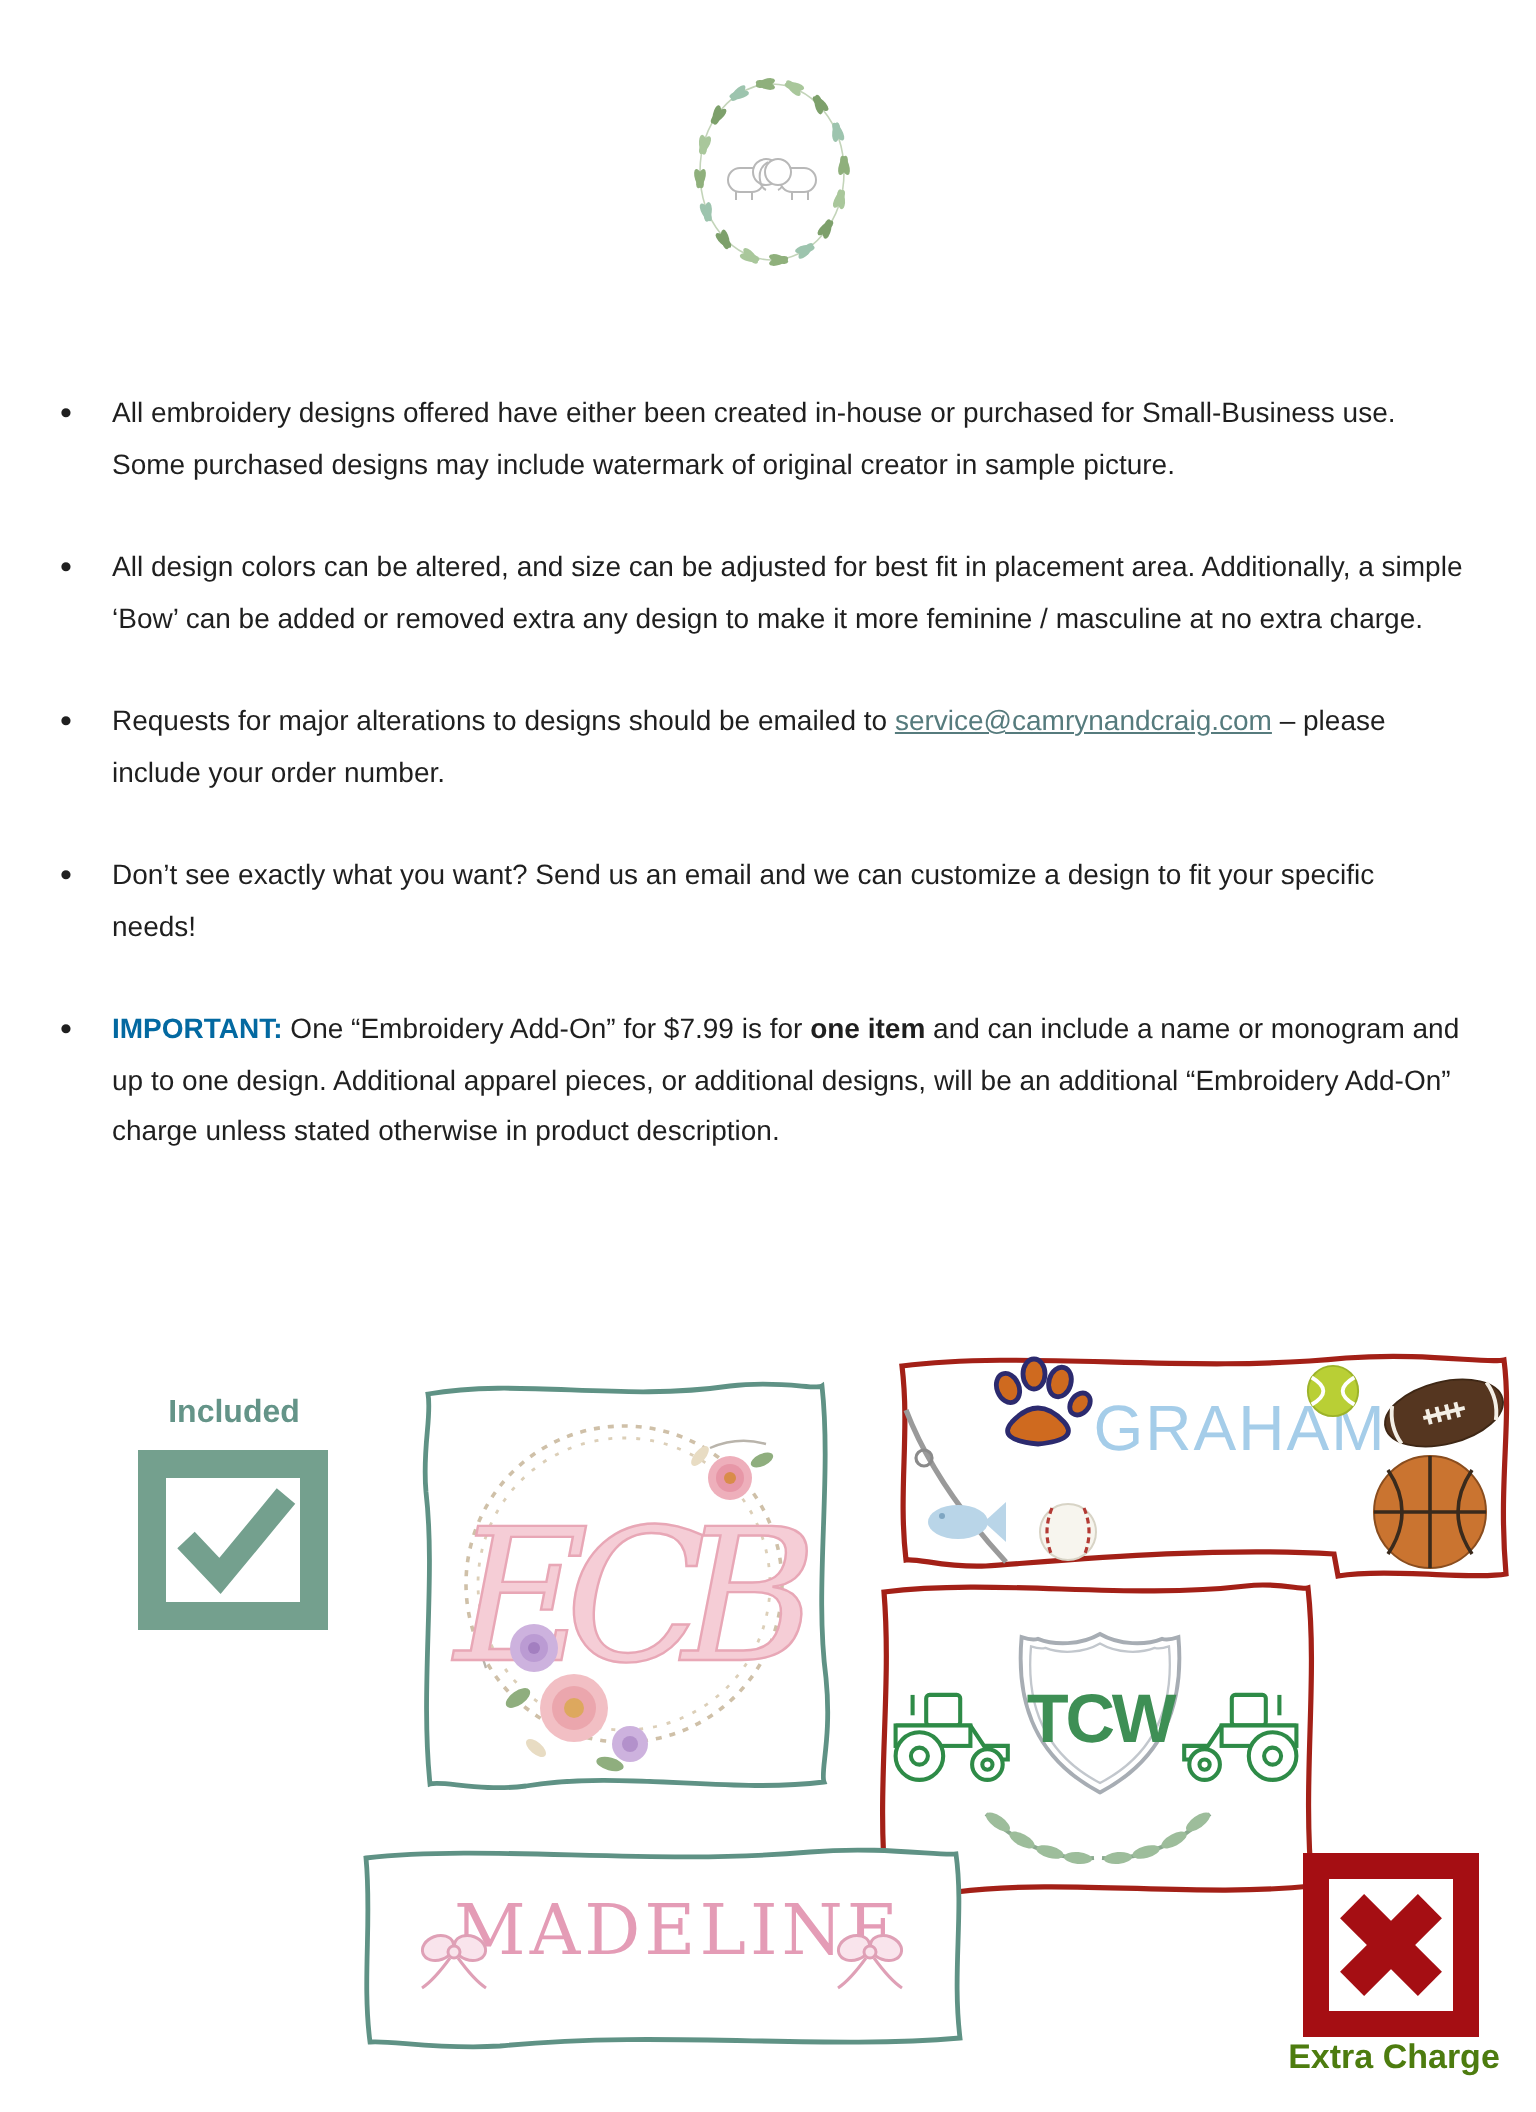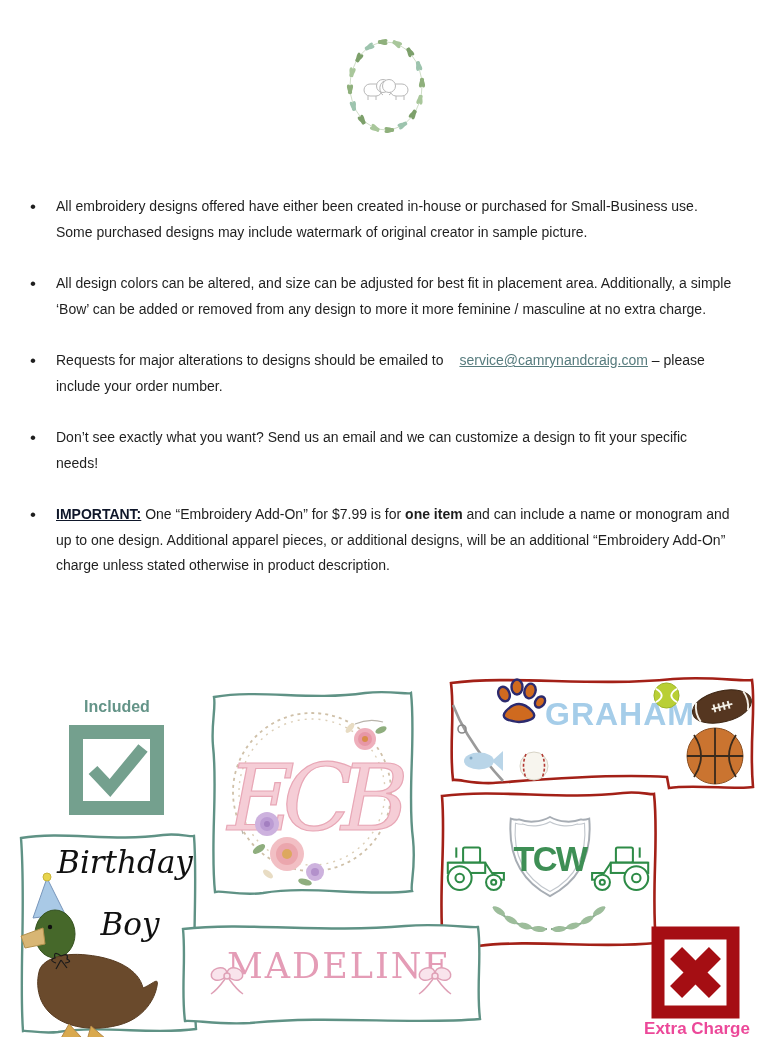--- a/index.html
+++ b/index.html
@@ -9,32 +9,32 @@
   
   #title{position:absolute;top:84px;left:0;width:768px;text-align:center;
          font-family:"DejaVu Serif",serif;font-style:italic;font-weight:400;
          font-size:72px;line-height:1.0;color:#181818;letter-spacing:-2px;z-index:3;}
   #wreath{position:absolute;left:340px;top:30px;z-index:2;}
   
   #bullets{position:absolute;left:30px;top:194px;width:712px;}
   .bullet{display:flex;margin-bottom:26px;}
   .bullet .mark{width:26px;flex:0 0 26px;font-size:17px;line-height:25.5px;color:#1f1f1f;}
   .bullet .txt{flex:1;font-size:14px;line-height:25.5px;max-width:676px;}
-  .email{color:#567b7d;margin-left:12px;}
-  .important{color:#0f172a;font-weight:bold;text-decoration:underline;}
+  .email{color:#567b7d;}
+  .important{color:#0369a1;font-weight:bold;}
   .bold{font-weight:bold;}
   
   .frame{position:absolute;}
   .frame>svg.border{position:absolute;left:0;top:0;}
   #included-label{position:absolute;left:56px;top:698px;width:122px;text-align:center;
                   font-size:16px;font-weight:bold;color:#649488;}
   #extra-label{position:absolute;left:626px;top:1019px;width:142px;text-align:center;
-               font-size:17px;font-weight:bold;color:#ec4899;}
+               font-size:17px;font-weight:bold;color:#4d7c0f;}
   .graham-name{position:absolute;left:97px;top:25px;width:160px;text-align:center;
-               font-size:32px;font-weight:bold;letter-spacing:1px;color:#a5cde9;}
+               font-size:32px;font-weight:normal;letter-spacing:1px;color:#a5cde9;}
   .madeline-name{position:absolute;left:52px;top:28px;width:208px;text-align:center;
                  font-family:"DejaVu Serif",serif;font-size:35px;letter-spacing:2px;color:#e49cb6;}
   .bday1{position:absolute;left:38px;top:18px;width:148px;text-align:center;
          font-family:"DejaVu Serif",serif;font-style:italic;font-size:31px;color:#101010;}
   .bday2{position:absolute;left:62px;top:80px;width:110px;text-align:center;
          font-family:"DejaVu Serif",serif;font-style:italic;font-size:31px;color:#101010;}
 </style>
 </head>
 <body>
 
@@ -81,21 +81,21 @@
   </svg>
 
 
   <div id="bullets">
     <div class="bullet">
       <span class="mark">•</span>
       <span class="txt">All embroidery designs offered have either been created in-house or purchased for Small-Business use. Some purchased designs may include watermark of original creator in sample picture.</span>
     </div>
     <div class="bullet">
       <span class="mark">•</span>
-      <span class="txt">All design colors can be altered, and size can be adjusted for best fit in placement area. Additionally, a simple ‘Bow’ can be added or removed from any design to more it more feminine / masculine at no extra charge.</span>
+      <span class="txt">All design colors can be altered, and size can be adjusted for best fit in placement area. Additionally, a simple ‘Bow’ can be added or removed extra any design to make it more feminine / masculine at no extra charge.</span>
     </div>
     <div class="bullet">
       <span class="mark">•</span>
       <span class="txt"><span>Requests for major alterations to designs should be emailed to </span><a href="#" class="email">service@camrynandcraig.com</a><span>  – please include your order number.</span></span>
     </div>
     <div class="bullet">
       <span class="mark">•</span>
       <span class="txt">Don’t see exactly what you want? Send us an email and we can customize a design to fit your specific needs!</span>
     </div>
     <div class="bullet">
@@ -103,38 +103,20 @@
       <span class="txt"><span class="important">IMPORTANT:</span><span> One “Embroidery Add-On” for $7.99 is for </span><span class="bold">one item</span><span> and can include a name or monogram and up to one design. Additional apparel pieces, or additional designs, will be an additional “Embroidery Add-On” charge unless stated otherwise in product description.</span></span>
     </div>
   </div>
 
   <div id="included-label">Included</div>
   <svg class="abs" style="left:68px;top:724px;" width="97" height="92" viewBox="0 0 97 92">
     <rect x="8" y="8" width="81" height="76" fill="#fff" stroke="#74a08e" stroke-width="14"></rect>
     <polyline points="25,46 42,64 75,24" fill="none" stroke="#74a08e" stroke-width="12"></polyline>
   </svg>
 
-  <div class="frame" style="left:13px;top:826px;width:189px;height:212px;">
-    <svg class="border" width="189" height="212" viewBox="0 0 189 212">
-      <path d="M8,12 C50,5 100,16 150,9 C165,7 177,11 181,10 C185,60 178,130 183,203 C140,209 90,199 45,206 C28,208 14,204 10,205 C6,150 13,80 8,12 Z" fill="#ffffff" stroke="#5f9285" stroke-width="2.4"></path>
-    </svg>
-    <div class="bday1">Birthday</div>
-    <div class="bday2">Boy</div>
-    <svg class="abs" style="left:4px;top:46px;" width="150" height="165" viewBox="0 0 150 165">
-      <polygon points="30,6 16,46 48,42" fill="#a9c9e6" stroke="#7795ba" stroke-width="1"></polygon>
-      <circle cx="30" cy="5" r="4" fill="#e7d44c" stroke="#c9b53a"></circle>
-      <ellipse cx="38" cy="62" rx="20" ry="24" fill="#46682a" stroke="#35511f"></ellipse>
-      <circle cx="33" cy="55" r="2.2" fill="#101010"></circle>
-      <polygon points="4,64 26,56 28,72 8,76" fill="#d8b674" stroke="#b3914d"></polygon>
-      <path d="M22,100 C24,88 44,80 70,83 C100,86 122,98 126,116 C136,112 142,104 140,114 C138,126 128,146 102,153 C68,162 34,152 24,128 C20,118 20,108 22,100 Z" fill="#6a4a2c" stroke="#583c22"></path>
-      <path d="M44,84 q-8,-6 -6,2 q-7,2 1,5 M44,84 q8,-4 6,3 q6,3 -2,4 M44,88 l-5,9 M44,88 l6,8" fill="none" stroke="#1a1a1a" stroke-width="1.2"></path>
-      <polygon points="52,152 43,168 64,165" fill="#d9a94e" stroke="#b3884a"></polygon>
-      <polygon points="74,154 69,172 89,167" fill="#d9a94e" stroke="#b3884a"></polygon>
-    </svg>
-  </div>
 
   <div class="frame" style="left:205px;top:684px;width:215px;height:216px;">
     <svg class="border" width="215" height="216" viewBox="0 0 215 216">
       <path d="M9,13 C55,5 105,17 160,9 C185,6 203,11 206,9 C211,55 202,110 208,155 C211,185 205,202 207,207 C160,213 105,201 58,209 C35,212 16,206 10,208 C5,160 13,105 8,62 C6,40 11,24 9,13 Z" fill="#ffffff" stroke="#5f9285" stroke-width="2.4"></path>
     </svg>
     <svg class="abs" style="left:0;top:0;" width="215" height="216" viewBox="0 0 215 216">
       <circle cx="107" cy="108" r="79" fill="none" stroke="#cfc0a8" stroke-width="1.8" stroke-dasharray="3 4"></circle>
       <circle cx="107" cy="108" r="73" fill="none" stroke="#dccfb8" stroke-width="1.4" stroke-dasharray="2 5"></circle>
       <path d="M40,120 q-8,14 -2,30 M150,40 q14,-6 28,-2" stroke="#b9b4ab" stroke-width="1.2" fill="none"></path>
       <text x="107" y="146" text-anchor="middle" font-family="DejaVu Serif, serif" font-style="italic" font-size="92" letter-spacing="-12" fill="#f5cdd6" stroke="#e8a7b6" stroke-width="1.2">ECB</text>

